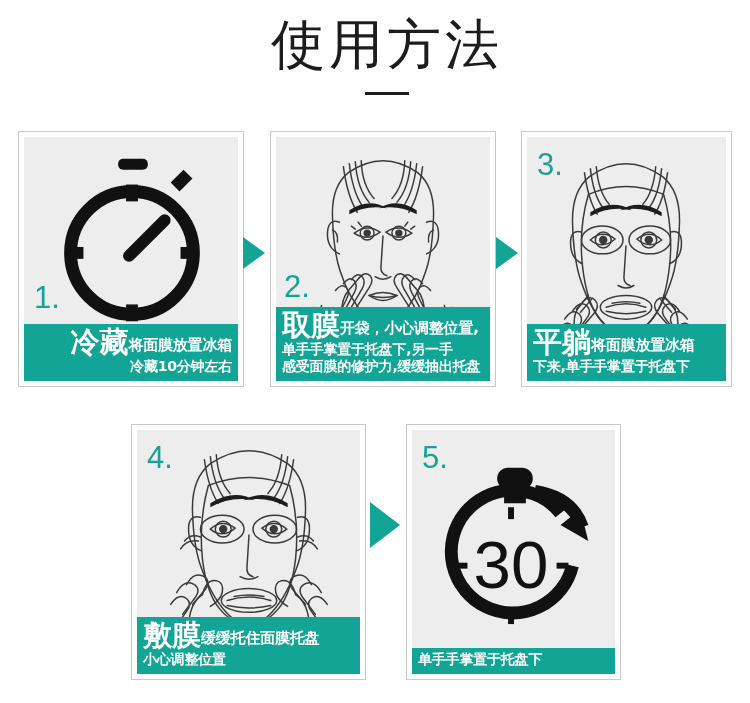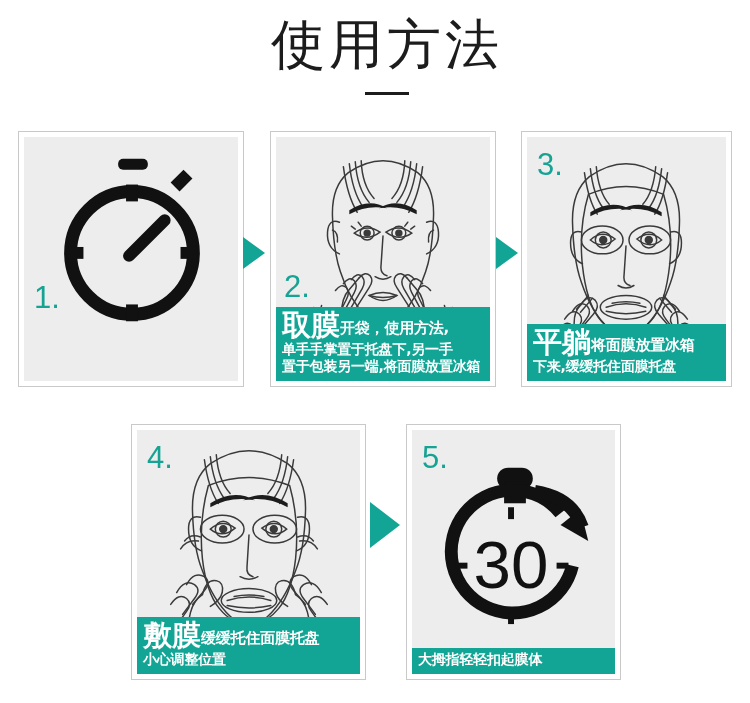--- a/index.html
+++ b/index.html
@@ -132,20 +132,26 @@
         <rect x="103" y="48" width="12" height="17"></rect>
         <rect x="103" y="169" width="12" height="17"></rect>
         <rect x="43" y="111" width="17" height="12"></rect>
         <rect x="158" y="111" width="17" height="12"></rect>
       </g>
       <path d="M106 120 L142 84" stroke="#111111" stroke-width="12" stroke-linecap="round" fill="none"></path>
     </svg>
 
     <div class="step-num" style="left:10px; bottom:68px;">1.</div>
 
+    <div class="caption align-right">
+      <div class="cap-line">
+        <span class="cap-head">冷藏</span><span class="cap-body">将面膜放置冰箱</span>
+      </div>
+      <div class="cap-line sub">冷藏10分钟左右</div>
+    </div>
   </div>
 </div>
 
 <div class="arrow" style="left:243px; top:237px; border-width:16px 0 16px 22px;"></div>
 
 <div class="panel" style="left:270px; top:131px; width:226px; height:256px;">
   <div class="panel-inner">
 
     <svg class="art" viewBox="0 0 216 246">
       <g fill="none" stroke="#3a3a3a" stroke-width="1.5" stroke-linecap="round">
@@ -206,24 +212,24 @@
           <path d="M46 170 q-5 15 0 30"></path>
         <path d="M178 172 q5 14 0 28"></path>
           <path d="M170 170 q5 15 0 30"></path>
       </g>
     </svg>
 
     <div class="step-num" style="left:8px; bottom:79px;">2.</div>
 
     <div class="caption align-left">
       <div class="cap-line">
-        <span class="cap-head">取膜</span><span class="cap-body">开袋，使用方法,</span>
+        <span class="cap-head">取膜</span><span class="cap-body">开袋，小心调整位置,</span>
       </div>
       <div class="cap-line sub">单手手掌置于托盘下,另一手</div>
-      <div class="cap-line sub">置于包装另一端,将面膜放置冰箱</div>
+      <div class="cap-line sub">感受面膜的修护力,缓缓抽出托盘</div>
     </div>
   </div>
 </div>
 
 <div class="arrow" style="left:496px; top:237px; border-width:16px 0 16px 22px;"></div>
 
 <div class="panel" style="left:521px; top:131px; width:211px; height:256px;">
   <div class="panel-inner">
 
     <svg class="art" viewBox="0 0 201 246">
@@ -283,21 +289,21 @@
           <path d="M134 163 l12 14"></path>
       </g>
     </svg>
 
     <div class="step-num" style="left:10px; top:12px;">3.</div>
 
     <div class="caption align-left">
       <div class="cap-line">
         <span class="cap-head">平躺</span><span class="cap-body">将面膜放置冰箱</span>
       </div>
-      <div class="cap-line sub">下来,缓缓托住面膜托盘</div>
+      <div class="cap-line sub">下来,单手手掌置于托盘下</div>
     </div>
   </div>
 </div>
 
 <div class="panel" style="left:131px; top:424px; width:235px; height:256px;">
   <div class="panel-inner">
 
     <svg class="art" viewBox="0 0 225 246">
       <g fill="none" stroke="#3a3a3a" stroke-width="1.5" stroke-linecap="round">
 
@@ -389,16 +395,16 @@
         <rect x="97" y="184" width="6" height="12"></rect>
         <rect x="44" y="134" width="12" height="6"></rect>
         <rect x="146" y="134" width="12" height="6"></rect>
       </g>
       <text x="100" y="160" text-anchor="middle" font-family="Liberation Sans, sans-serif" font-size="68" font-weight="400" fill="#111111">30</text>
     </svg>
 
     <div class="step-num" style="left:10px; top:12px;">5.</div>
 
     <div class="caption align-left">
-      <div class="cap-line sub">大拇指轻轻扣起膜体</div>
+      <div class="cap-line sub">单手手掌置于托盘下</div>
     </div>
   </div>
 </div>
 
 </body></html>

